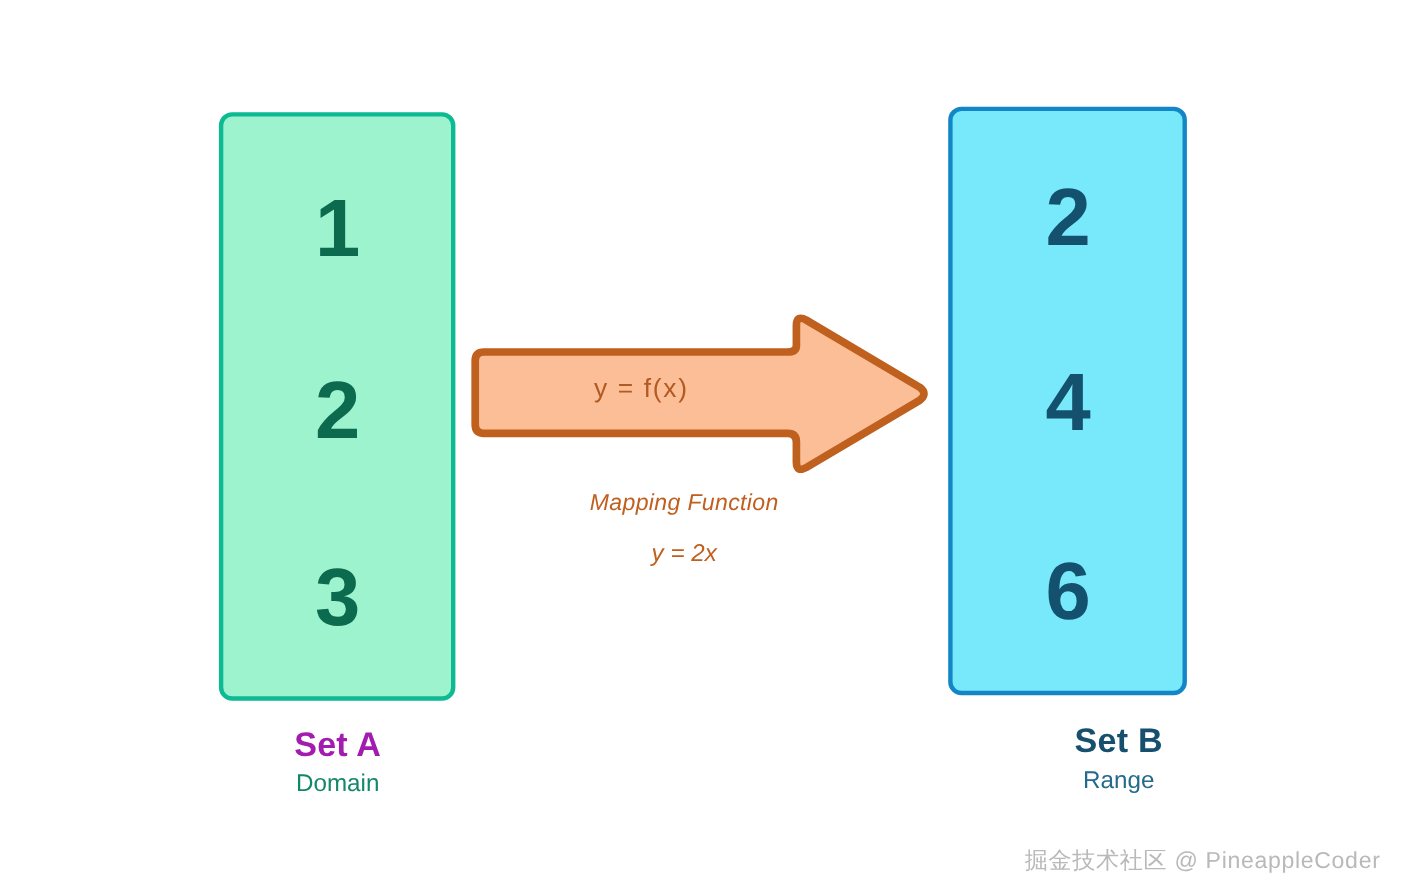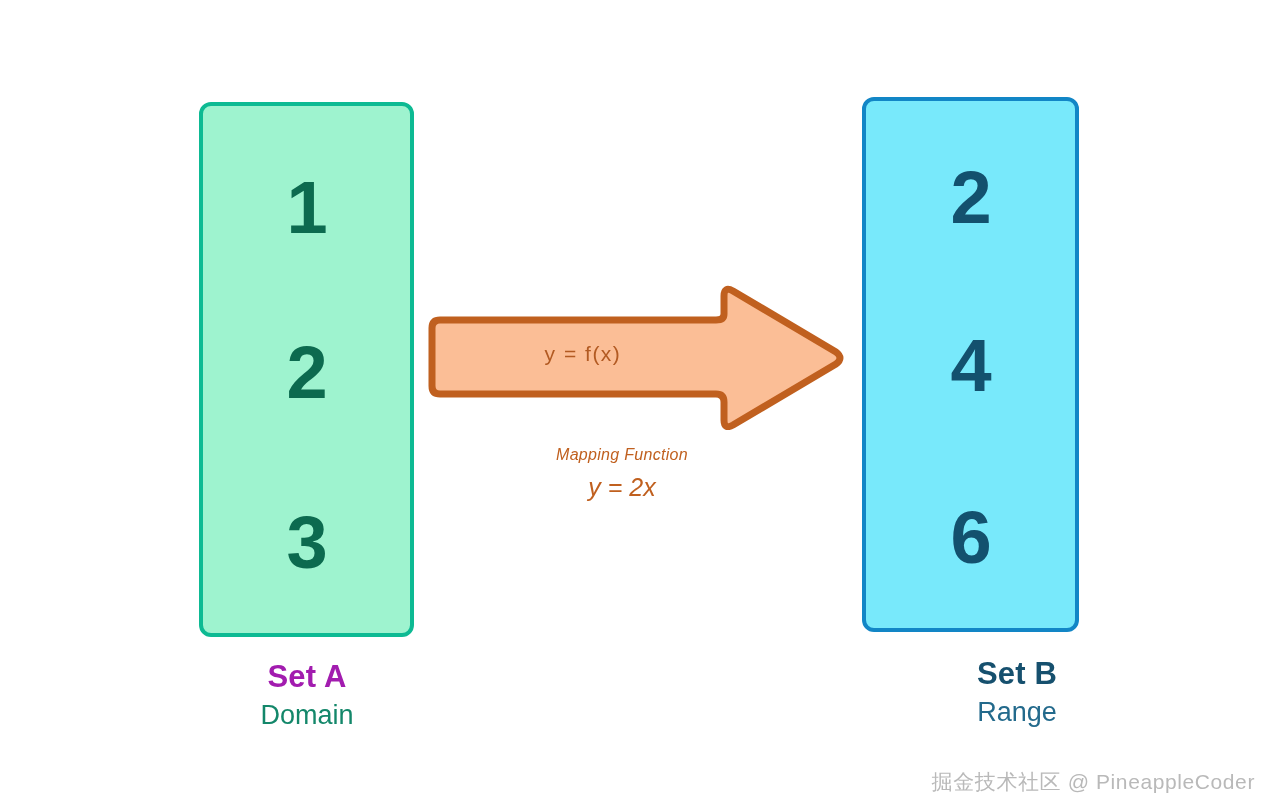--- a/index.html
+++ b/index.html
@@ -76,21 +76,21 @@
 
   .caption-title {
     display: block;
     font-size: 31px;
     font-weight: 700;
     line-height: 1.12;
     letter-spacing: 0.2px;
   }
   .caption-sub {
     display: block;
-    font-size: 27px;
+    font-size: 22px;
     font-weight: 400;
     line-height: 1.3;
     margin-top: 3px;
   }
   #set-a-caption .caption-title { color: #a21caf; }
   #set-a-caption .caption-sub   { color: #13876a; }
   #set-b-caption .caption-title { color: #16506e; }
   #set-b-caption .caption-sub   { color: #236a8c; }
 
   
@@ -105,47 +105,47 @@
 
   #arrow-label {
     position: absolute;
     left: 0;
     top: 0;
     width: 310px;
     height: 152px;
     display: flex;
     align-items: center;
     justify-content: center;
-    font-size: 21px;
+    font-size: 24px;
     color: #b25a22;
     letter-spacing: 1.5px;
     pointer-events: none;
   }
 
   
   #mapping-caption {
     position: absolute;
     left: 472px;
     top: 444px;
     width: 300px;
     text-align: center;
     color: #c0601f;
     font-style: italic;
   }
   #mapping-caption .mc-title {
     display: block;
-    font-size: 16px;
+    font-size: 21px;
     line-height: 1.35;
     letter-spacing: 0.3px;
   }
   #mapping-caption .mc-formula {
     display: block;
-    font-size: 25px;
+    font-size: 22px;
     line-height: 1.4;
-    margin-top: 4px;
+    margin-top: 16px;
   }
 
   
   #watermark {
     position: absolute;
     right: 22px;
     bottom: 14px;
     font-size: 21px;
     color: #b9b9b9;
     letter-spacing: 0.6px;

